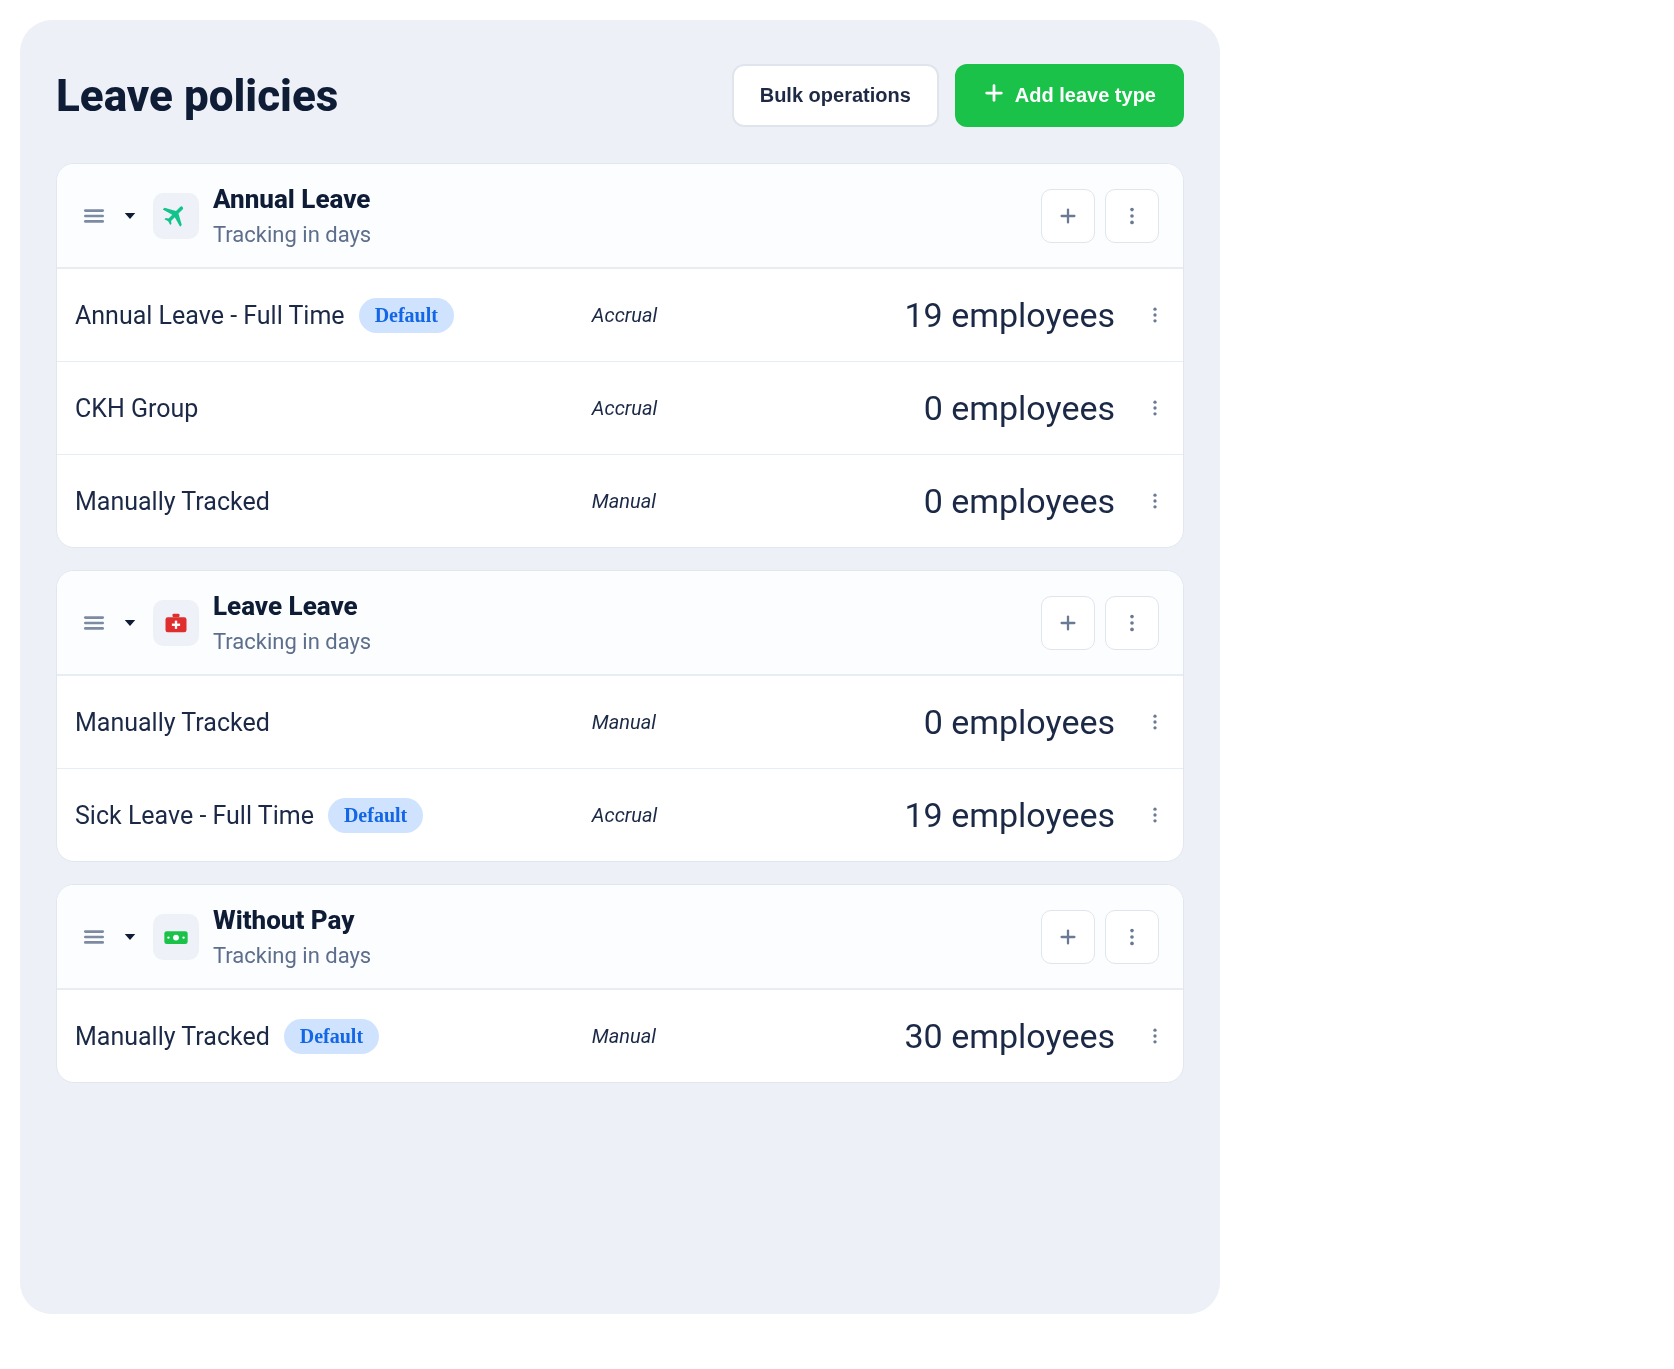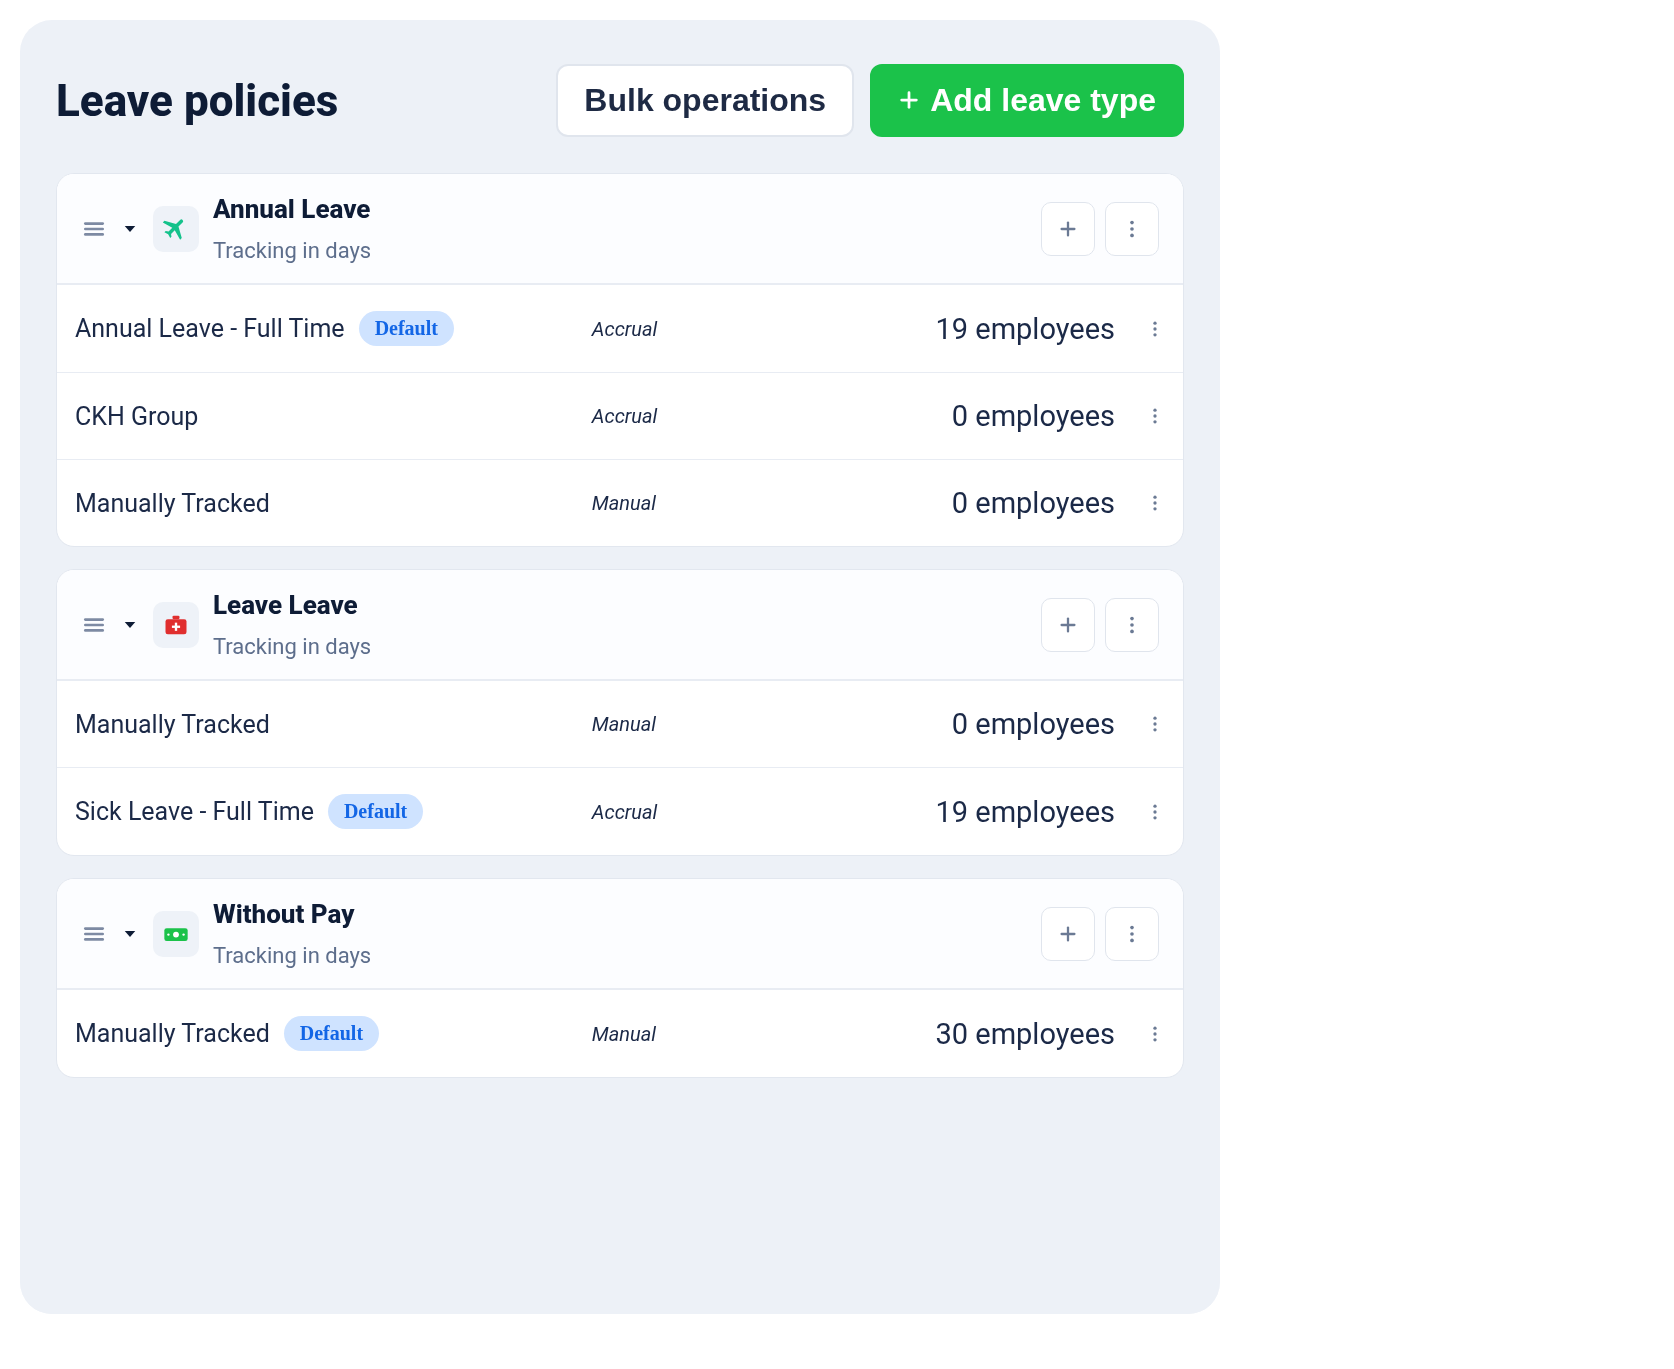--- a/index.html
+++ b/index.html
@@ -31,21 +31,21 @@
     color: #0e1c36;
   }
   .header-actions {
     display: flex;
     gap: 16px;
   }
   .btn {
     display: inline-flex;
     align-items: center;
     gap: 10px;
-    font-size: 32px;
+    font-size: 20px;
     font-weight: 700;
     padding: 16px 26px;
     border-radius: 12px;
     border: 2px solid #e0e5ed;
     background: #fff;
     color: #1e2a44;
     cursor: pointer;
   }
   .btn-green {
     background: #1bc24a;
@@ -91,21 +91,21 @@
   }
   .type-text { display: flex; flex-direction: column; }
   .type-title {
     font-size: 26px;
     font-weight: 800;
     color: #0e1c36;
   }
   .type-sub {
     font-size: 22px;
     color: #5d6e8c;
-    margin-top: 14px;
+    margin-top: 8px;
   }
   .card-header-actions {
     margin-left: auto;
     display: flex;
     gap: 10px;
   }
   .icon-btn {
     width: 54px;
     height: 54px;
     border: 1.5px solid #e0e5ed;
@@ -143,21 +143,21 @@
     font-family: Liberation Serif, serif;
   }
   .row-method {
     flex: 0 0 22%;
     font-size: 20px;
     color: #1b2947;
     font-style: italic;
   }
   .row-count {
     flex: 0 0 26%;
-    font-size: 29px;
+    font-size: 34px;
     color: #1b2947;
     text-align: right;
   }
   .row-actions {
     flex: 0 0 50px;
     display: flex;
     justify-content: flex-end;
     color: #6b7a94;
     cursor: pointer;
   }

